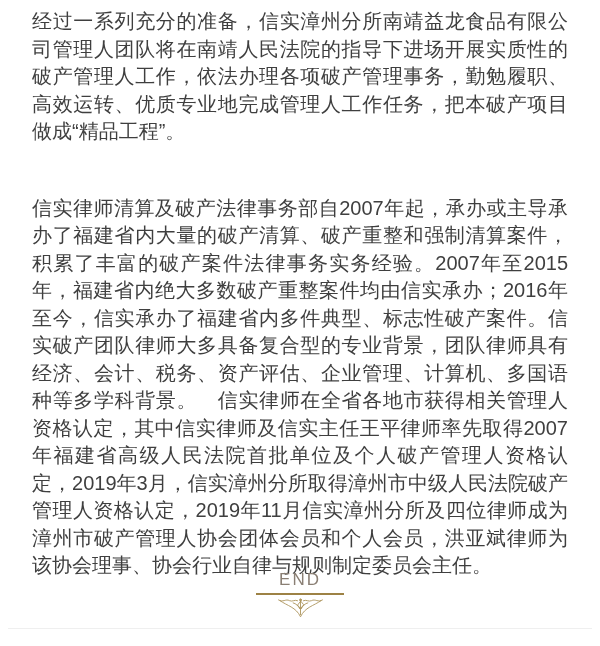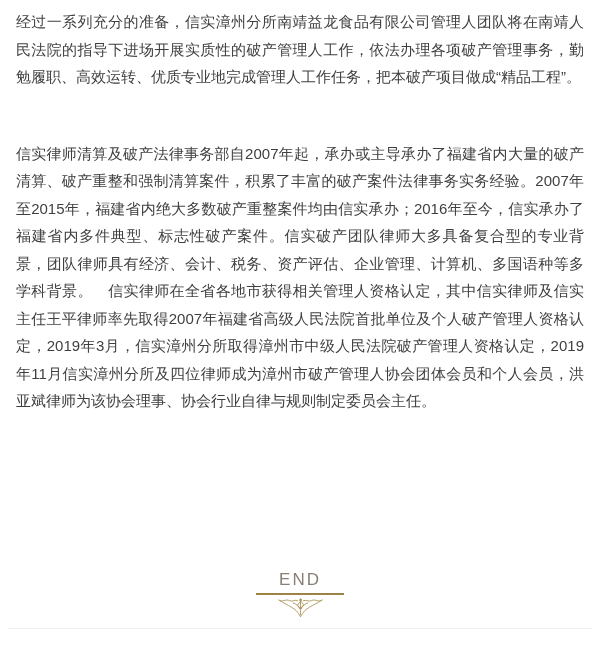--- a/index.html
+++ b/index.html
@@ -15,22 +15,22 @@
     overflow: hidden;
     font-family: "Liberation Sans", "DejaVu Sans", sans-serif;
   }
   .article {
     position: absolute;
     top: 0;
     left: 16px;
     width: 568px;
   }
   .article p {
-    margin: 0;
-    font-size: 15px;
+    margin: 16px;
+    font-size: 20px;
     line-height: 27.5px;
     color: #3f3f3f;
     text-align: justify;
     text-justify: inter-character;
     word-break: break-all;
   }
   .article p.para-1 { margin-top: 8px; }
   .article p.para-2 { margin-top: 49px; }
 
   .footer-end {

